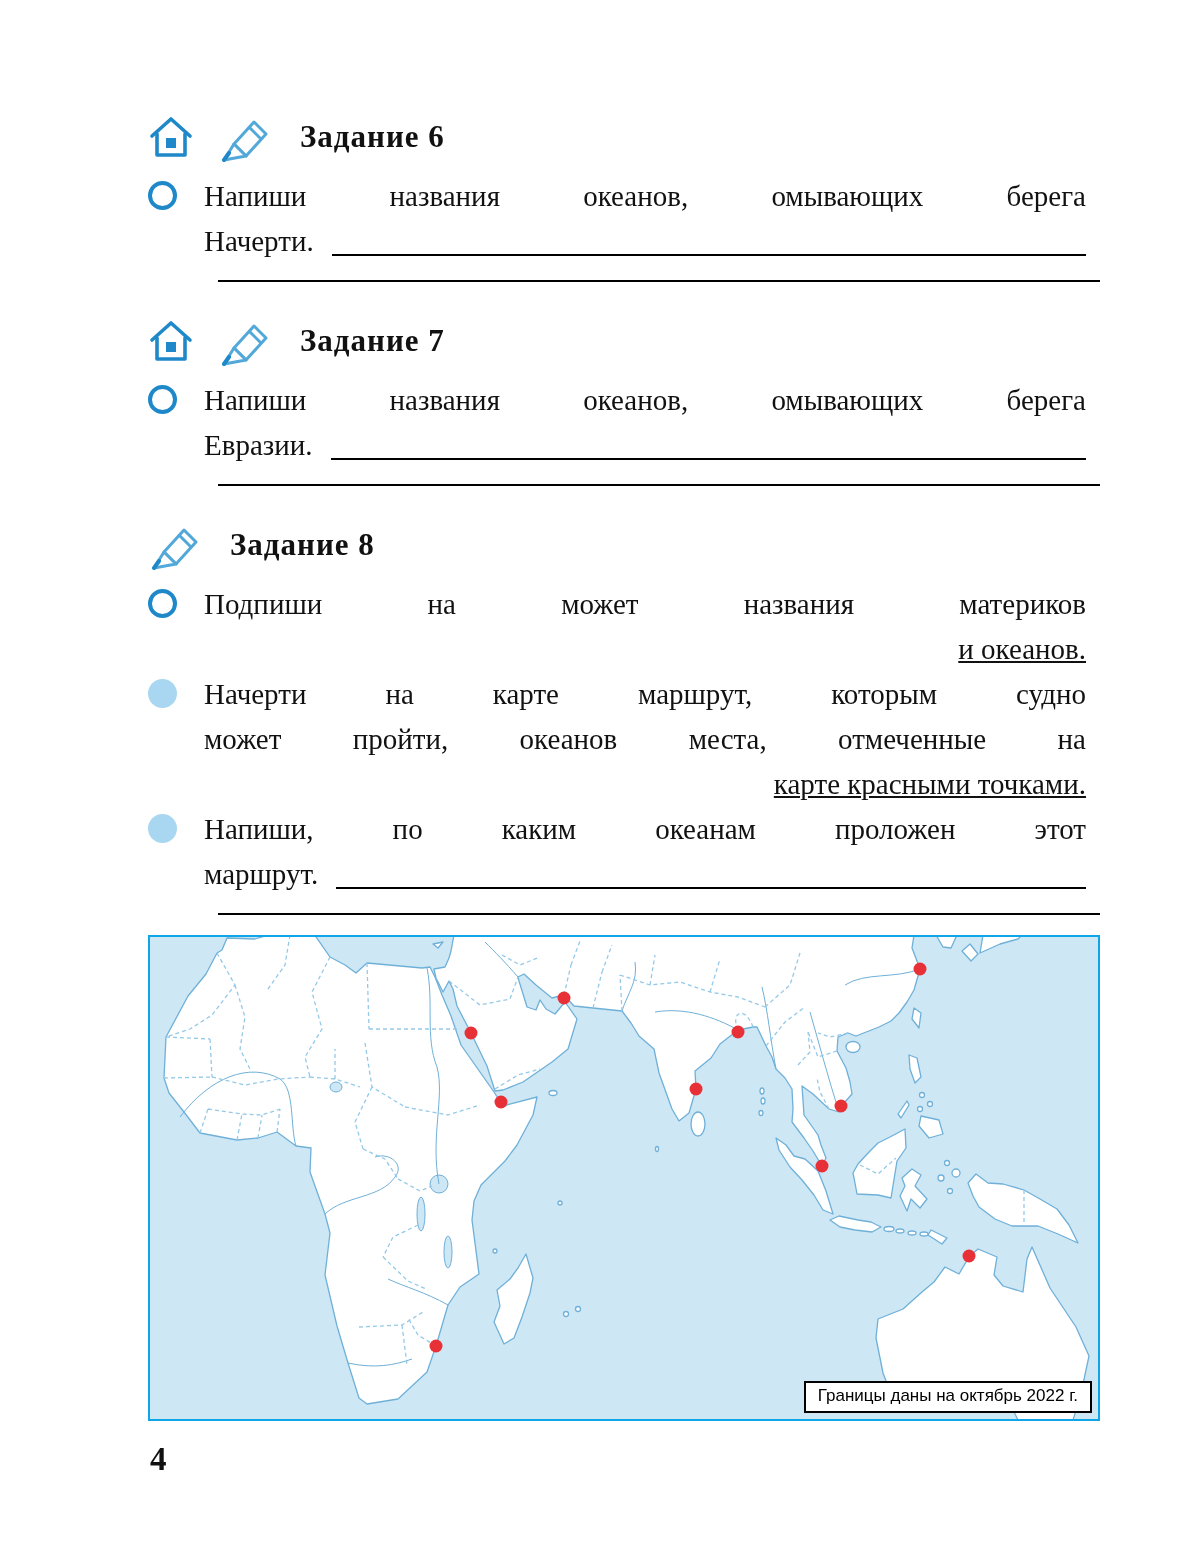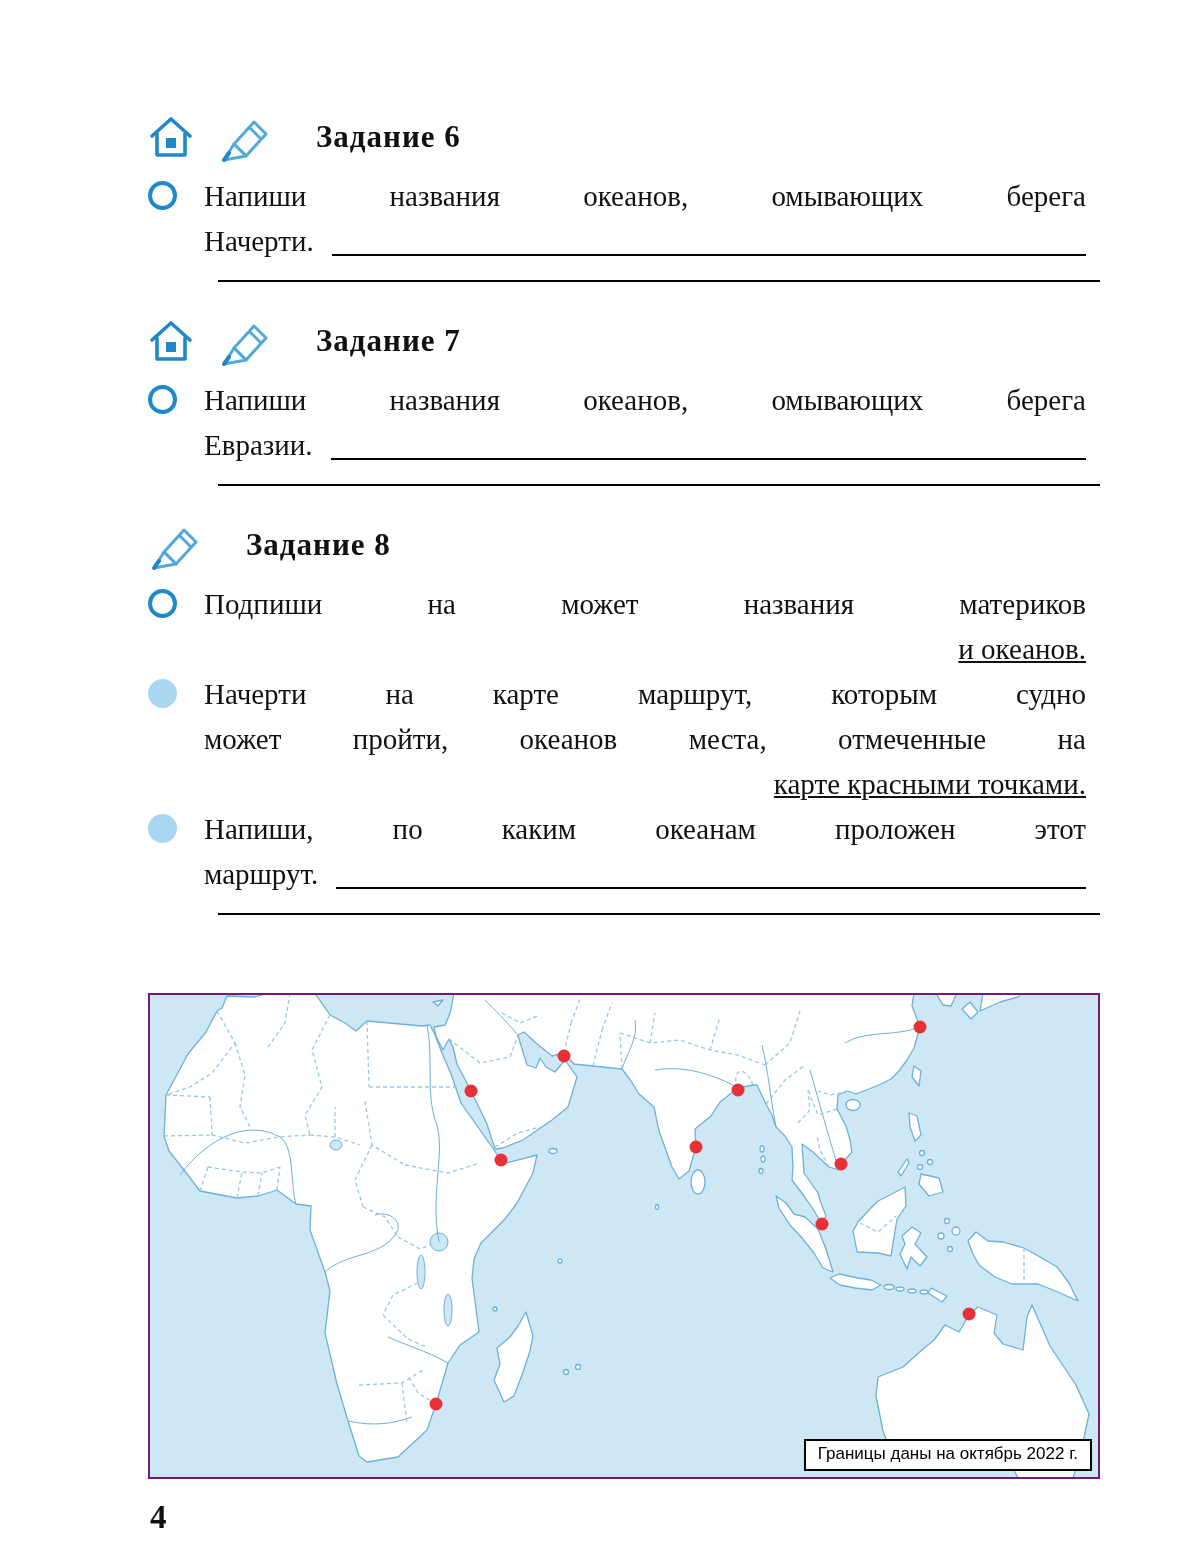--- a/index.html
+++ b/index.html
@@ -1,35 +1,35 @@
 <!DOCTYPE html>
 <html><head>
 <meta charset="utf-8">
 <style>
   html,body{margin:0;padding:0;background:#ffffff;}
   body{width:1200px;height:1542px;overflow:hidden;font-family:"Liberation Serif",serif;color:#111;}
   .page{box-sizing:border-box;width:1200px;padding:110px 100px 0 148px;}
   
   .task-header{display:flex;align-items:center;gap:24px;height:54px;margin-bottom:10px;}
-  .task-title{font-size:31px;font-weight:700;letter-spacing:1px;margin:16px;font-family:Liberation Serif, serif;}
+  .task-title{font-size:31px;font-weight:700;letter-spacing:1px;margin:0;font-family:Liberation Serif, serif;}
   .icon{display:inline-flex;align-items:center;justify-content:center;}
   
   .row{display:flex;align-items:flex-start;}
   .bullet{flex:0 0 auto;width:29px;height:29px;border-radius:50%;margin-top:7px;box-sizing:border-box;}
   .bullet.ring{border:4px solid #1e88c9;background:#fff;}
   .bullet.solid{background:#a9d7f1;}
   .para{margin-left:27px;width:882px;font-size:29px;line-height:45px;}
   .jline{text-align:justify;text-align-last:justify;text-justify:inter-word;}
   .lline{text-align:right;text-decoration:underline;}
   .lastline{display:flex;}
   .blank{flex:1;height:0;border-bottom:2px solid #000;align-self:flex-end;margin:0 0 8px 18px;}
   .answer-rule{margin:16px 0 32px 70px;width:882px;border-top:2px solid #000;height:0;}
   .task8 .answer-rule{margin-bottom:0;}
   
-  figure.map{margin:78px 0 0 0;width:952px;border:2px solid #701a75;position:relative;box-sizing:border-box;}
+  figure.map{margin:20px 0 0 0;width:952px;border:2px solid #0ea5e9;position:relative;box-sizing:border-box;}
   figure.map svg{display:block;}
   figcaption.src{position:absolute;right:6px;bottom:6px;background:#fff;border:2px solid #000;padding:3px 12px 5px 12px;font-family:"Liberation Sans",sans-serif;font-size:17px;color:#000;}
   .page-number{margin:20px 0 0 2px;font-size:33px;font-weight:700;}
   
   .sea{fill:#cde7f5;}
   .land{fill:#ffffff;stroke:#6fb0d8;stroke-width:1.3;stroke-linejoin:round;}
   .lake{fill:#cde7f5;stroke:#6fb0d8;stroke-width:1;}
   .river{fill:none;stroke:#6fb0d8;stroke-width:1;}
   .cborder{fill:none;stroke:#95c9e8;stroke-width:1.3;stroke-dasharray:4 3;stroke-linejoin:round;}
   .dot{fill:#e73137;}

